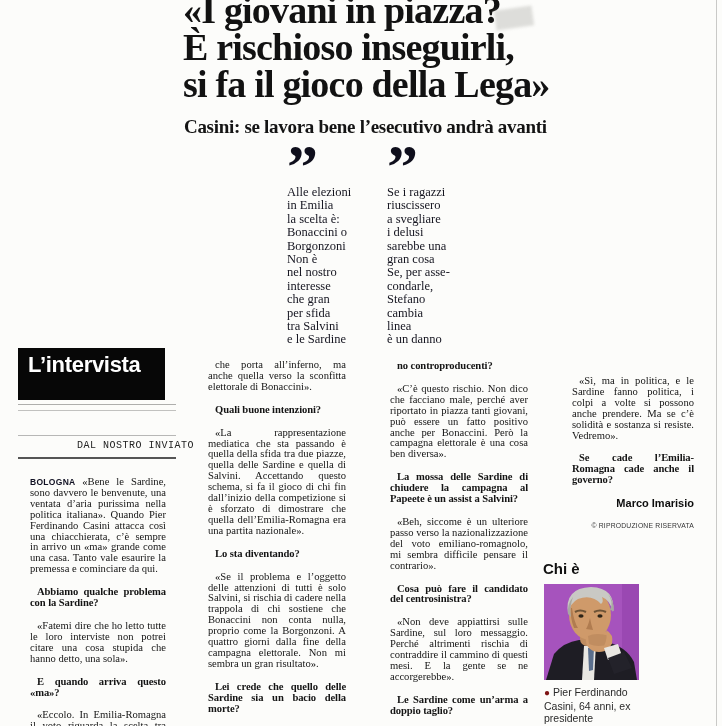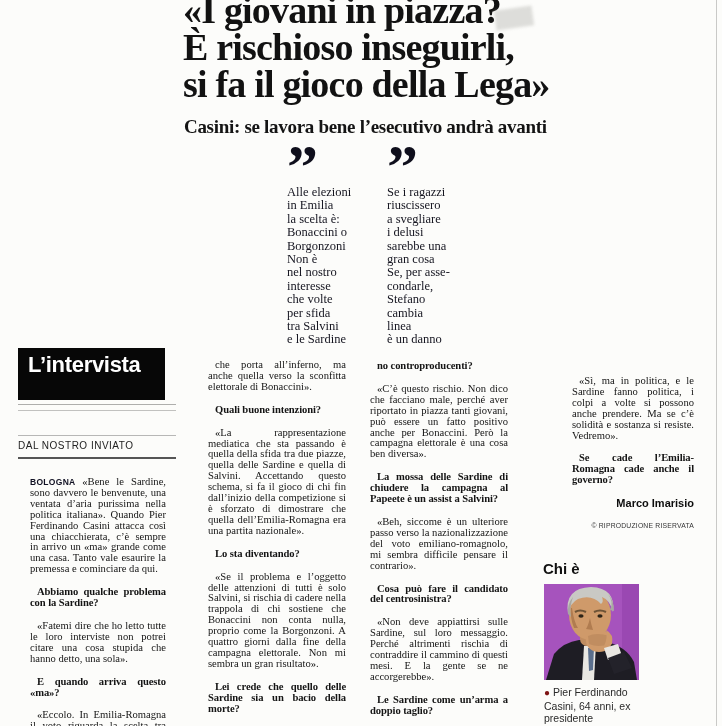--- a/index.html
+++ b/index.html
@@ -38,33 +38,33 @@
   .kicker-box .lbl{
     font-family:"Liberation Sans",sans-serif;font-weight:bold;
     font-size:22px;padding:4px 0 0 10px;letter-spacing:-0.3px;
   }
   .rule{position:absolute;background:#9a9a98;height:1px;}
   .rule.r1{left:18px;top:404px;width:158px;opacity:.8;}
   .rule.r2{left:18px;top:410px;width:158px;opacity:.6;}
   .rule.r3{left:18px;top:435px;width:158px;opacity:.7;}
   .rule.r4{left:18px;top:457px;width:158px;height:2px;background:#555;}
   .kicker-line{
-    position:absolute;left:18px;top:440px;width:158px;
-    font-family:Liberation Sans, sans-serif;font-size:10px;
-    letter-spacing:.5px;color:#222;
+    position:absolute;left:36px;top:440px;width:158px;
+    font-family:Liberation Mono, monospace;font-size:10px;
+    letter-spacing:.5px;color:#222;text-align:right;
   }
   
   .col{
     position:absolute;text-align:justify;
     font-family:"Liberation Serif",serif;font-size:10.6px;line-height:10.9px;
     color:#141414;
   }
   .col1{left:18px;top:465px;width:160px;height:261px;}
   .col2{left:196px;top:348px;width:162px;height:378px;}
-  .col3{left:358px;top:349px;width:162px;height:377px;}
+  .col3{left:378px;top:349px;width:162px;height:377px;}
   .col4{left:560px;top:364px;width:146px;height:374px;}
   .para{margin:12px;}
   .para.q{font-weight:bold;text-indent:7px;letter-spacing:-0.1px;}
   .para.a{text-indent:7px;}
   .para.lead{text-indent:0;}
   .para.lead .city{
     font-family:"Liberation Sans",sans-serif;font-size:8.5px;
     font-weight:bold;color:#101022;letter-spacing:.3px;
   }
   .para.byline{
@@ -116,21 +116,21 @@
     <span class="mark">”</span>
     <div>
         <div class="quote-line">Alle elezioni</div>
         <div class="quote-line">in Emilia</div>
         <div class="quote-line">la scelta è:</div>
         <div class="quote-line">Bonaccini o</div>
         <div class="quote-line">Borgonzoni</div>
         <div class="quote-line">Non è</div>
         <div class="quote-line">nel nostro</div>
         <div class="quote-line">interesse</div>
-        <div class="quote-line">che volte</div>
+        <div class="quote-line">che gran</div>
         <div class="quote-line">per sfida</div>
         <div class="quote-line">tra Salvini</div>
         <div class="quote-line">e le Sardine</div>
       </div>
   </div>
   <div class="pquote q1">
     <span class="mark">”</span>
     <div>
         <div class="quote-line">Se i ragazzi</div>
         <div class="quote-line">riuscissero</div>

